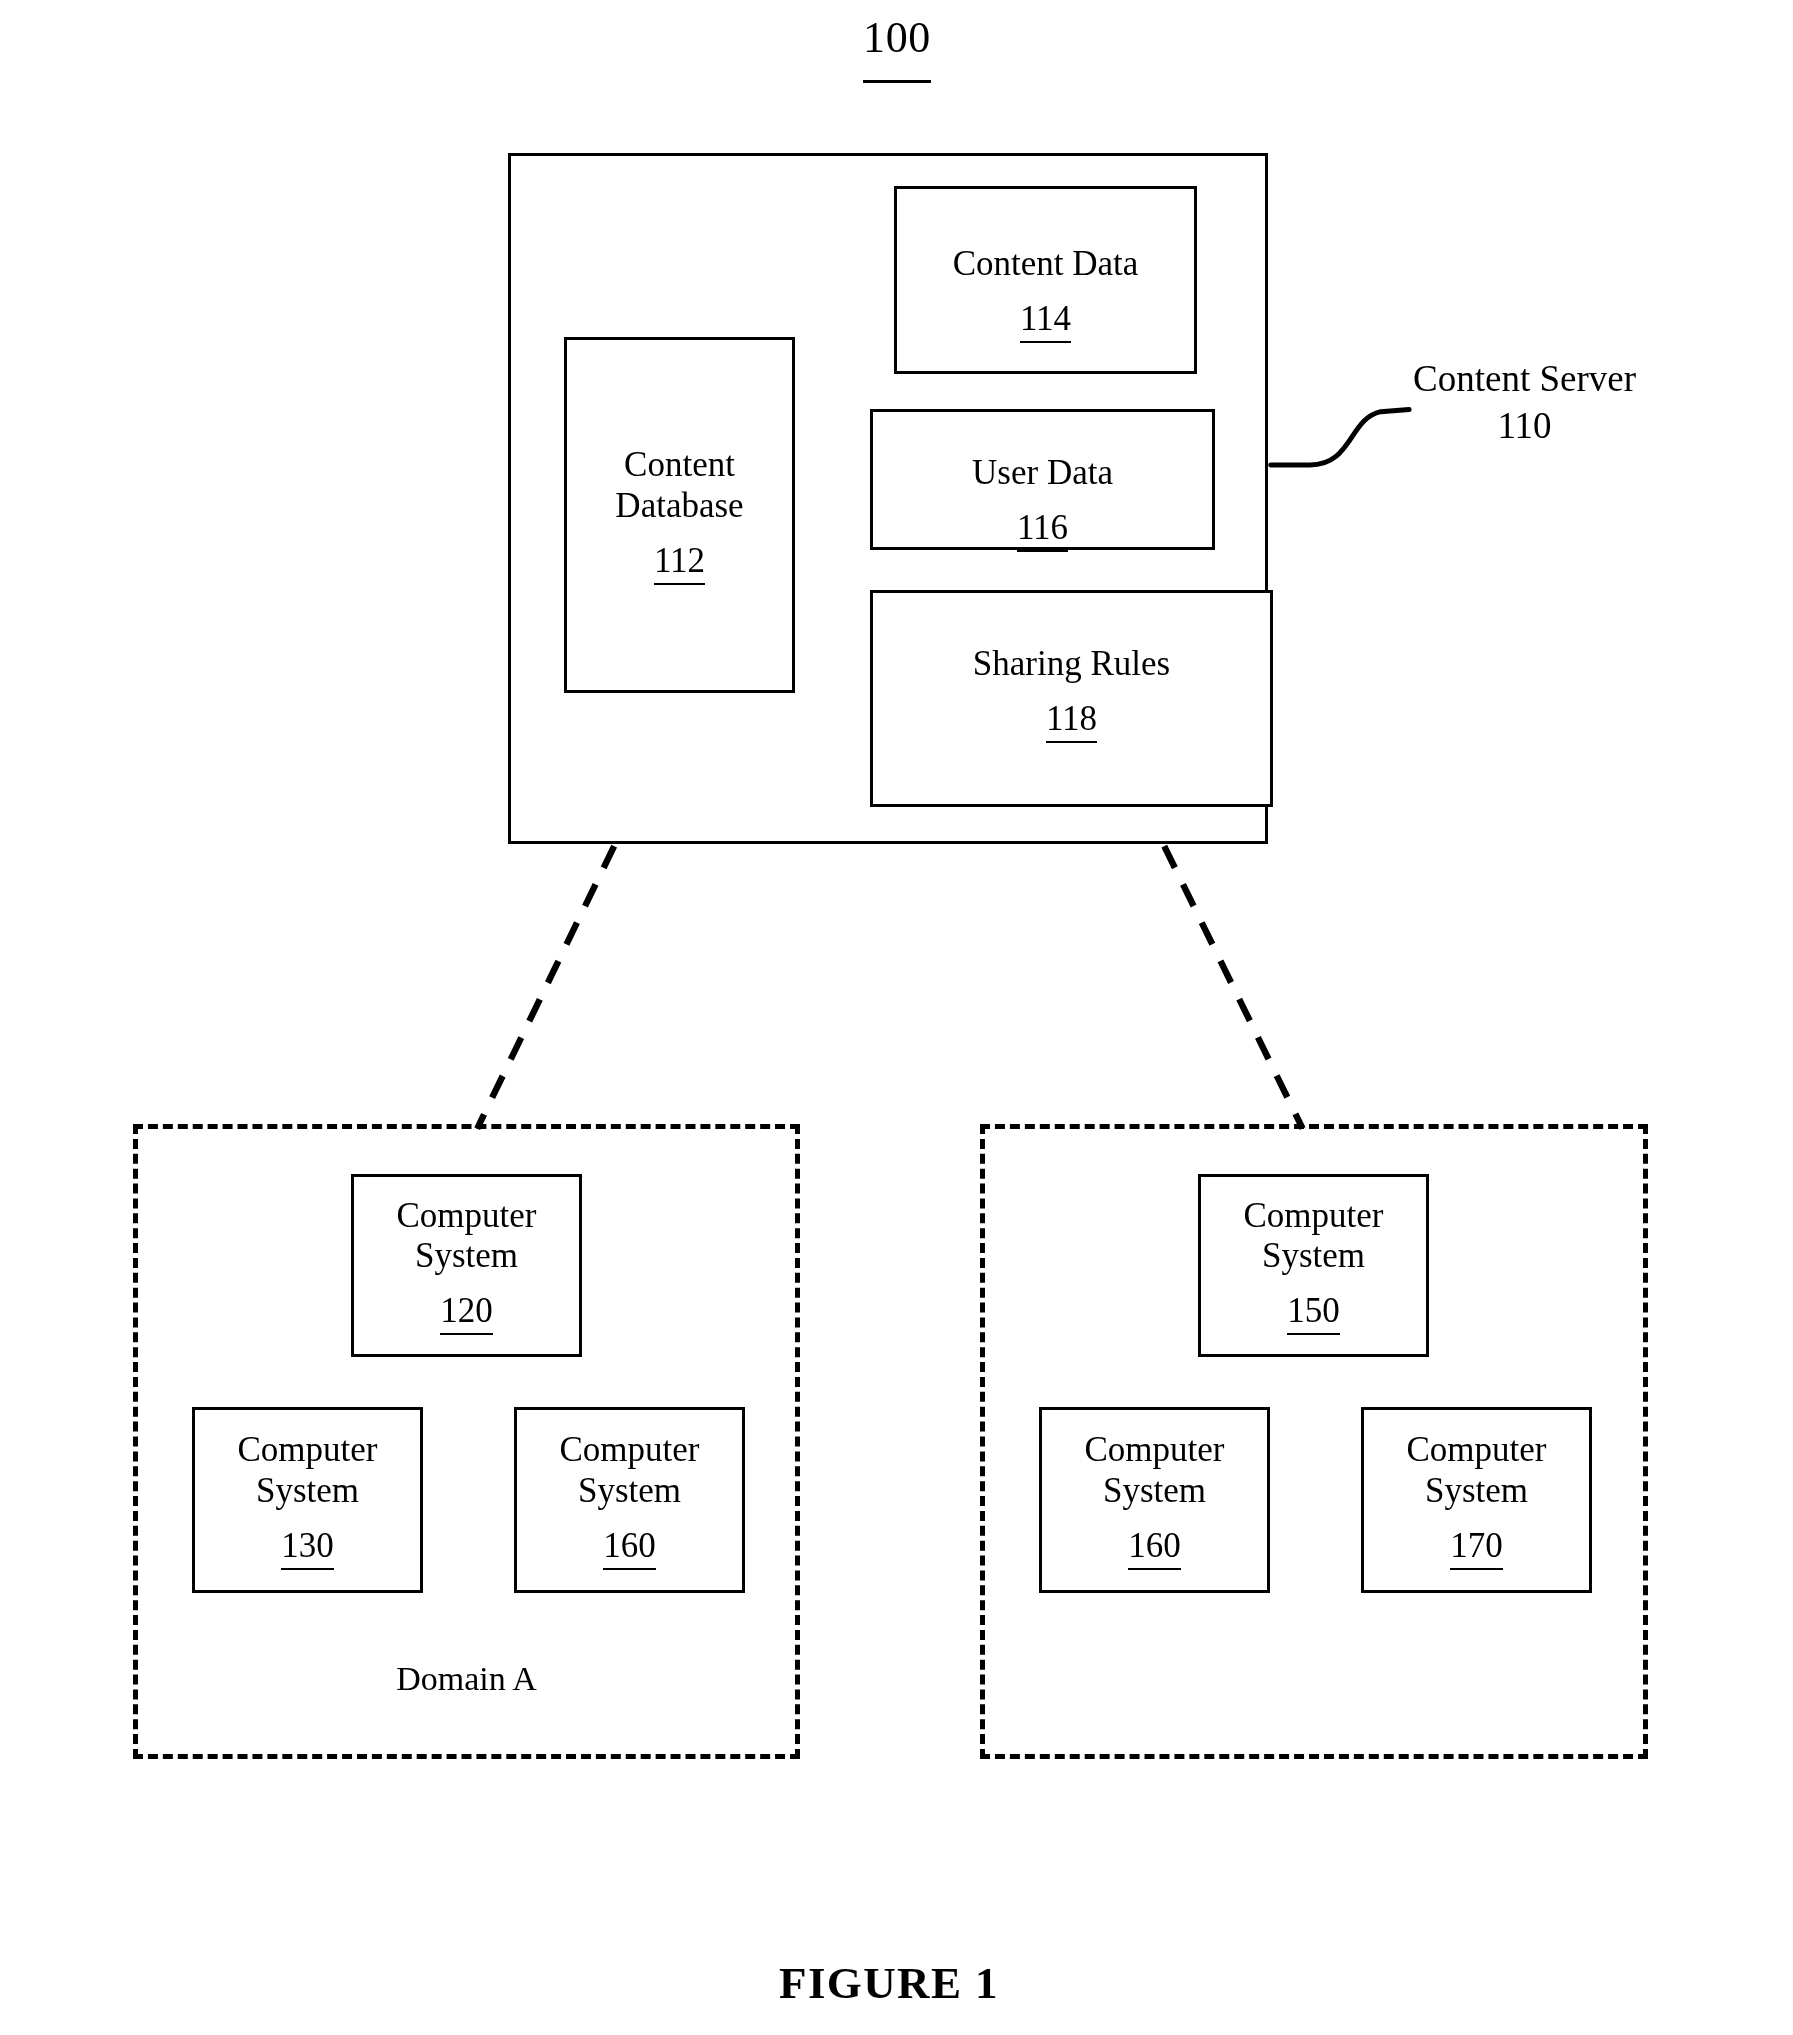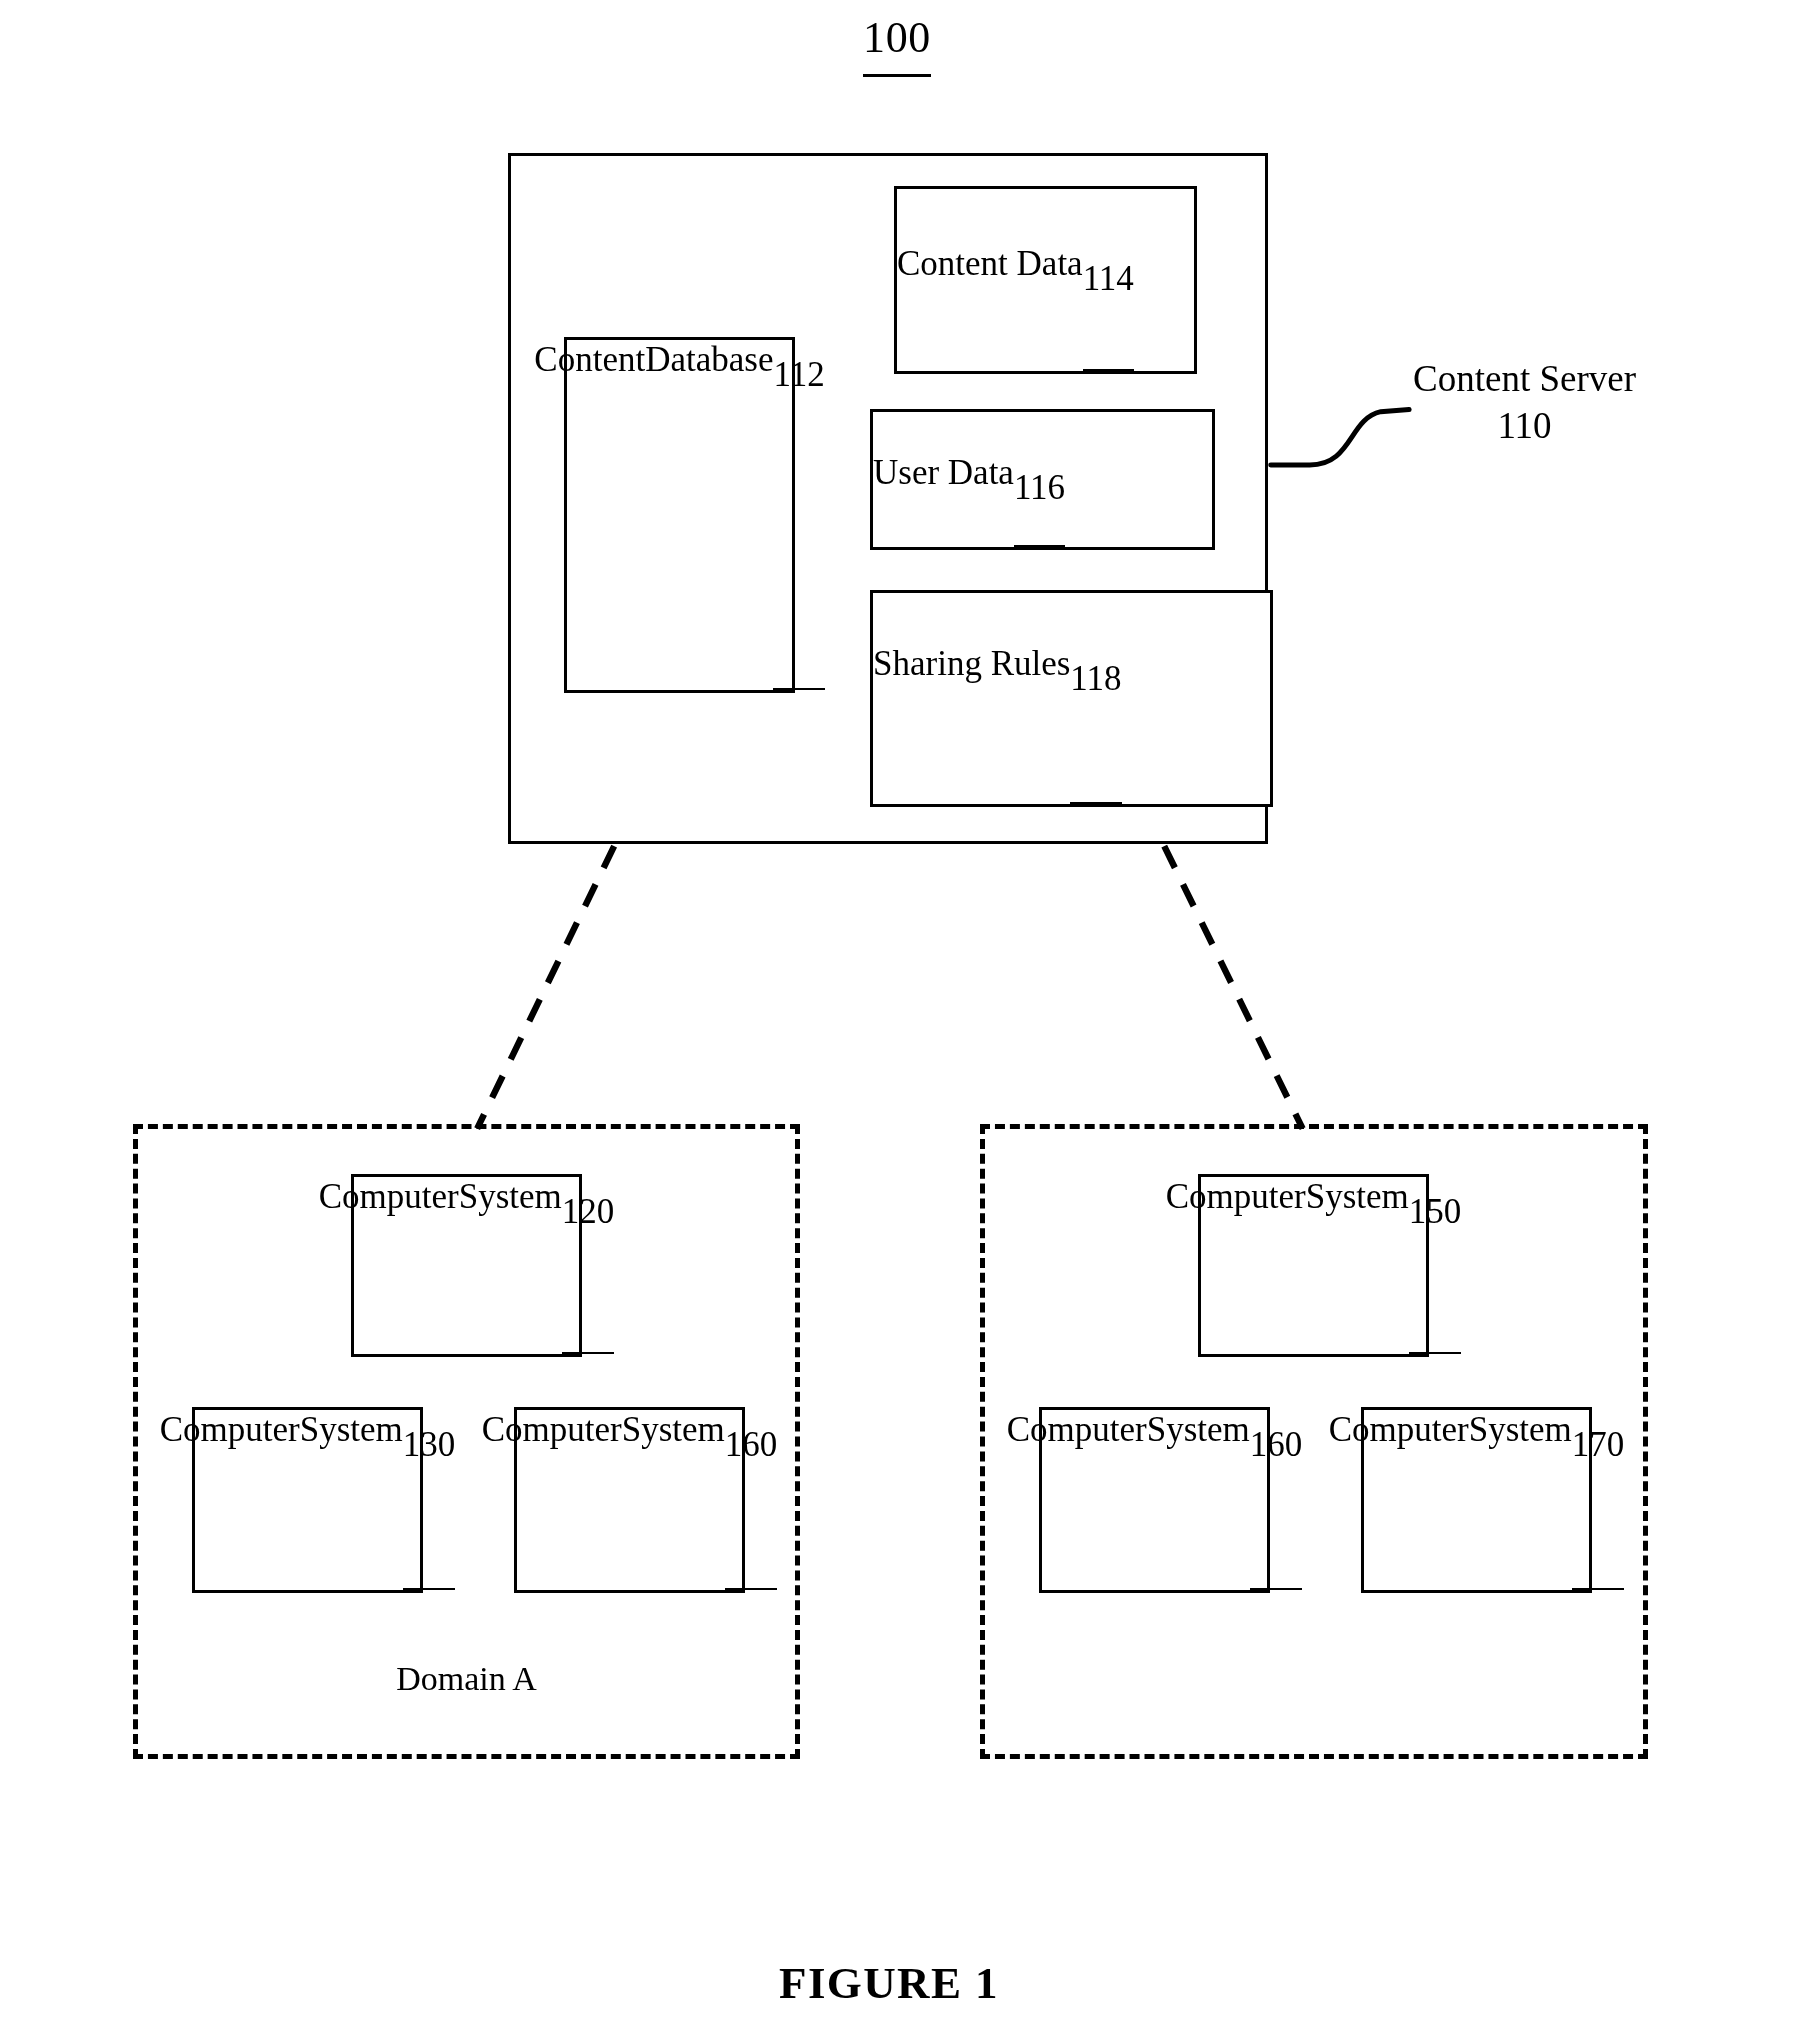--- a/index.html
+++ b/index.html
@@ -23,37 +23,38 @@
     left: 0;
     top: 15.6px;
     width: 1794px;
     text-align: center;
     font-size: 44px;
     line-height: 1;
     letter-spacing: 0.7px;
   }
   .fig-number span {
     border-bottom: 3.5px solid #000;
-    padding-bottom: 12px;
+    padding-bottom: 18px;
   }
 
   
   .box {
     position: absolute;
     border: 3.5px solid #000000;
     background: #ffffff;
     box-sizing: border-box;
   }
   .box-inner {
     position: absolute;
     border: 3.5px solid #000000;
     background: #ffffff;
     box-sizing: border-box;
     display: flex;
-    flex-direction: row;
+    flex-direction: column;
+    align-items: center;
     justify-content: center;
     text-align: center;
   }
   .box-inner.top-aligned {
     justify-content: flex-start;
   }
 
   .blabel {
     font-size: 35px;
     line-height: 1.15;

